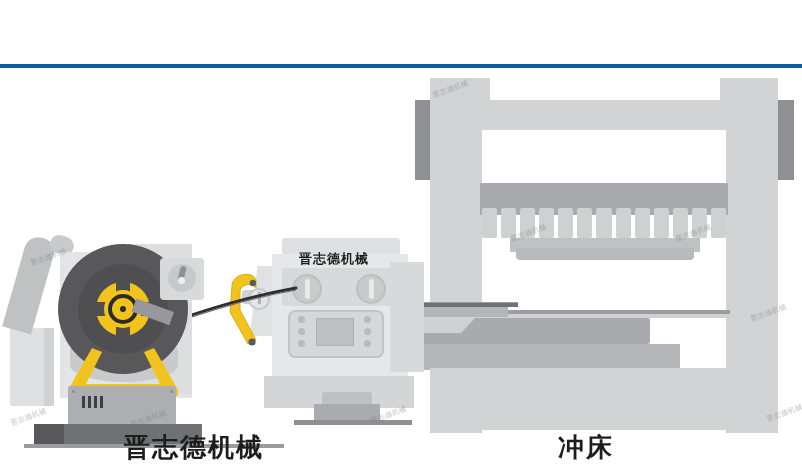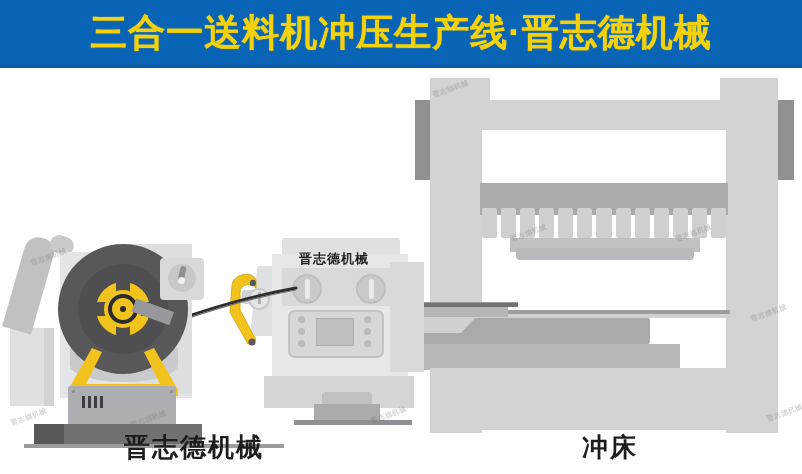--- a/index.html
+++ b/index.html
@@ -29,21 +29,21 @@
     text-shadow:0 0 1px #f5d10a;
   }
 
   
   .caption{
     position:absolute;
     font-size:26px;font-weight:bold;color:#1d1d1d;
     white-space:nowrap;letter-spacing:2px;
   }
   #caption-feeder{left:124px;top:430px;}
-  #caption-press{left:582px;top:430px;}
+  #caption-press{left:558px;top:430px;}
 
   
   #press{position:absolute;left:420px;top:78px;width:382px;height:350px;}
   .p-crown-top{position:absolute;left:10px;top:0px;width:60px;height:30px;background:#d2d3d5;}
   .p-crown-top2{position:absolute;left:300px;top:0px;width:58px;height:30px;background:#d2d3d5;}
   .p-crown-main{position:absolute;left:10px;top:22px;width:348px;height:30px;background:#d2d3d5;}
   .p-ear-l{position:absolute;left:-5px;top:22px;width:22px;height:80px;background:#8e9094;}
   .p-ear-r{position:absolute;left:352px;top:22px;width:22px;height:80px;background:#8e9094;}
   .p-col-l{position:absolute;left:10px;top:22px;width:52px;height:320px;background:#d2d3d5;}
   .p-col-r{position:absolute;left:306px;top:22px;width:52px;height:320px;background:#d2d3d5;}
@@ -142,23 +142,20 @@
 
   
   .wm{position:absolute;color:rgba(120,120,120,.30);font-size:7px;font-weight:bold;
     letter-spacing:.5px;white-space:nowrap;transform:rotate(-20deg);pointer-events:none;}
 </style>
 </head>
 <body>
 
 <div id="stage">
 
-  <div class="banner">
-    <div class="banner-title">三合一送料机冲压生产线·晋志德机械</div>
-  </div>
   <div class="banner-underline"></div>
 
   <div id="press">
     <div class="p-crown-top"></div>
     <div class="p-crown-top2"></div>
     <div class="p-crown-main"></div>
     <div class="p-ear-l"></div>
     <div class="p-ear-r"></div>
     <div class="p-col-l"></div>
     <div class="p-col-r"></div>

